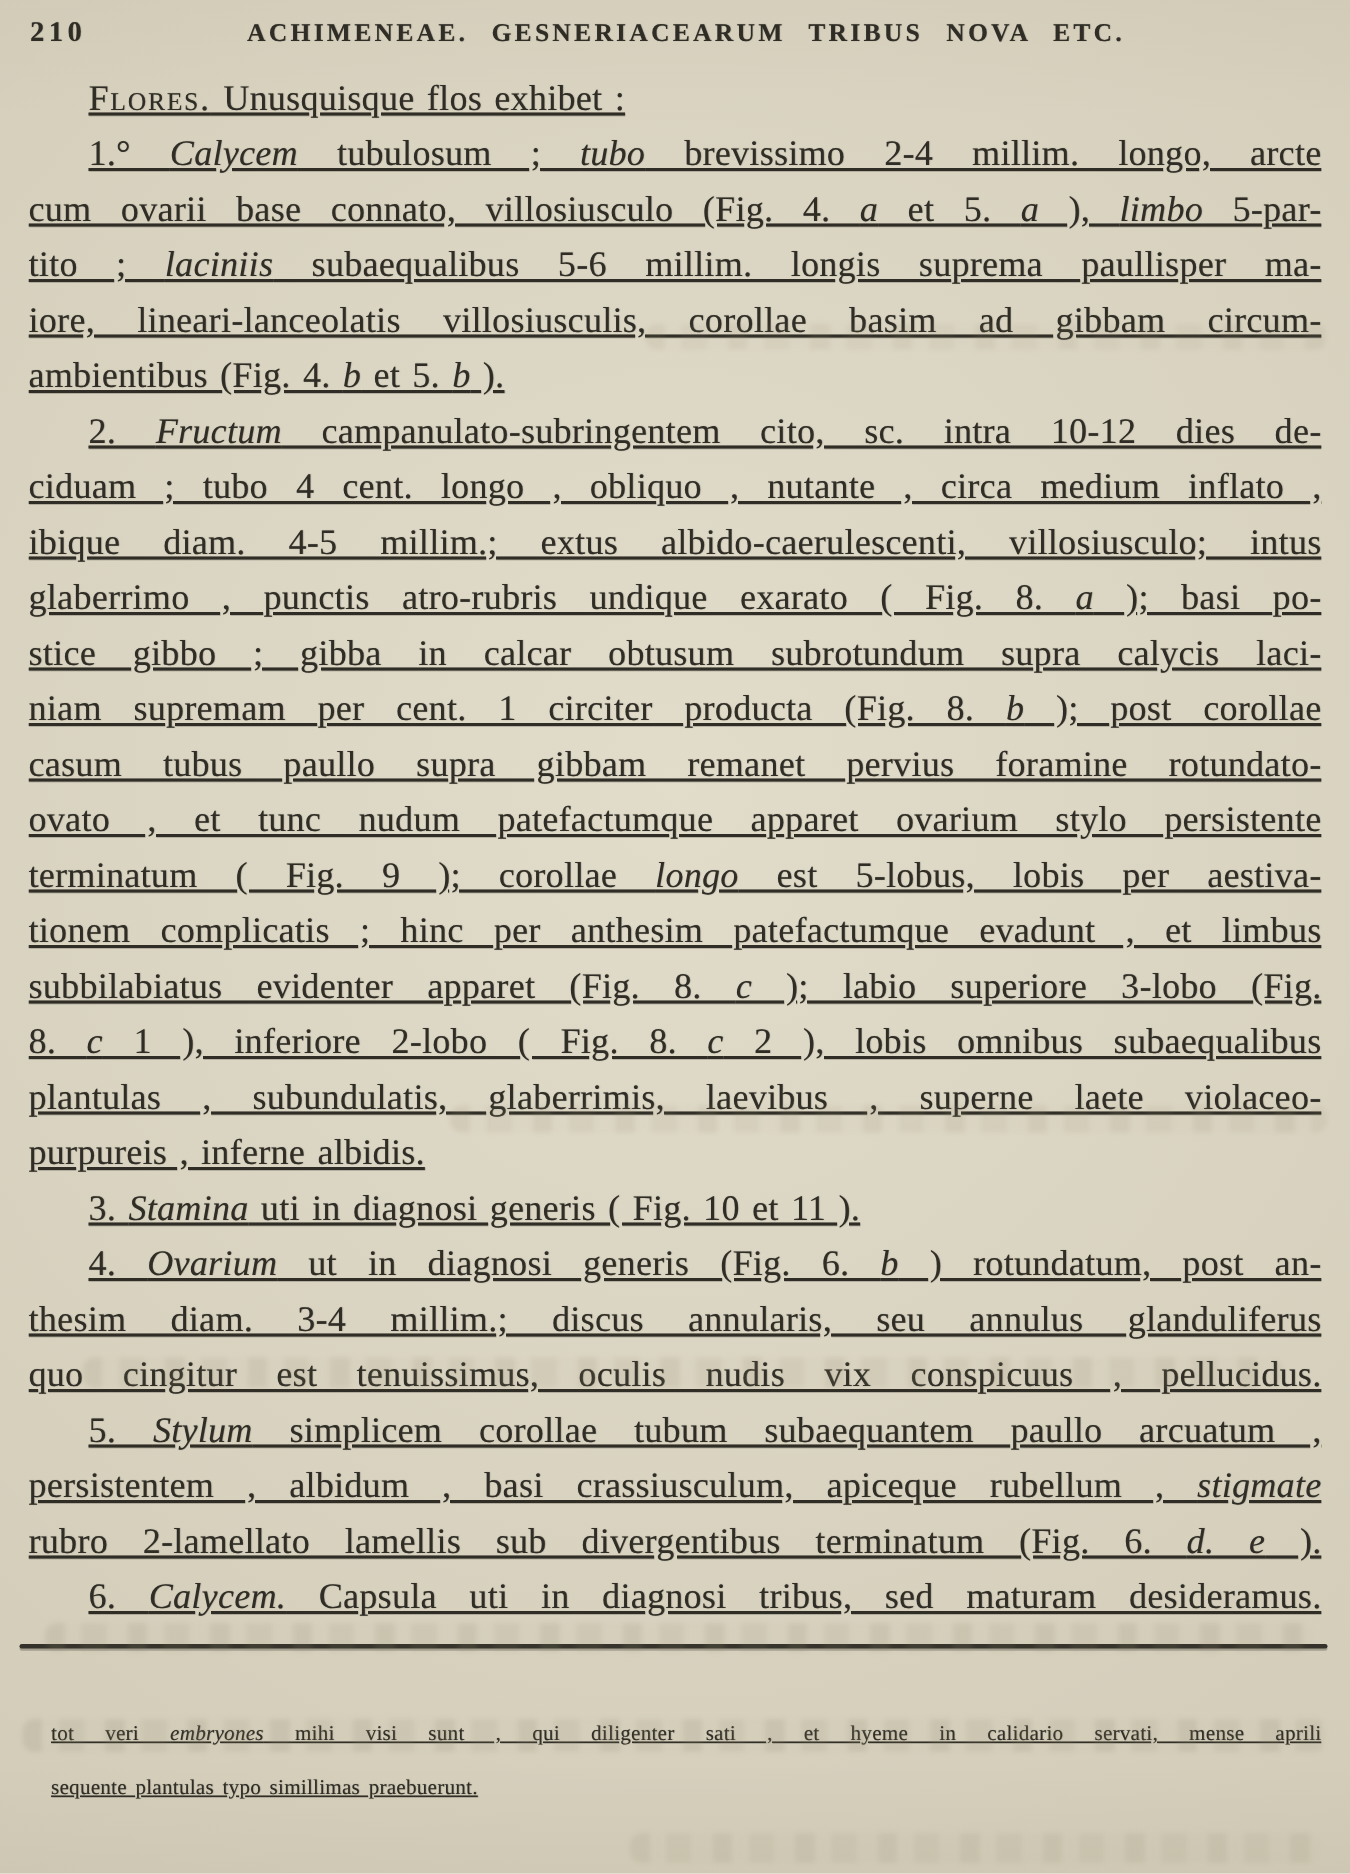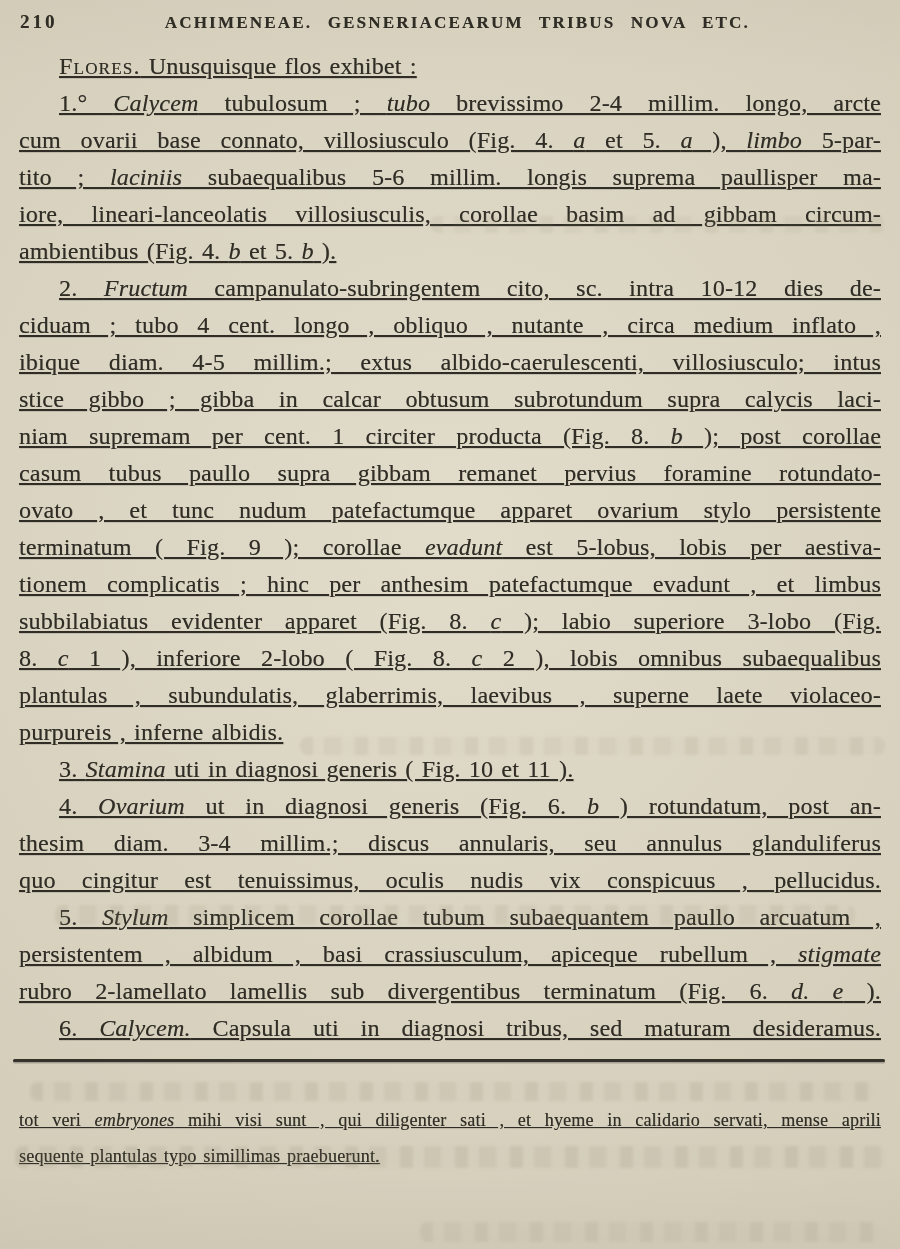--- a/index.html
+++ b/index.html
@@ -57,22 +57,22 @@
   .i { font-style: italic; }
   .sc { font-variant: small-caps; letter-spacing: 1.2px; }
   .rule {
     margin: 12px 15px 0 13px;
     height: 3px;
     background: #34322a;
     border-radius: 2px;
     box-shadow: 0 1.5px 0 rgba(52,50,42,0.30);
   }
   .footnote {
-    margin: 40px 19px 0 19px;
-    font-size: 18px;
+    margin: 40px 19px 0 34px;
+    font-size: 14px;
   }
   .footnote .line { height: 36px; line-height: 36px; }
   
   .smudge {
     position: absolute;
     filter: blur(1.6px);
     opacity: 0.55;
     border-radius: 8px;
     background: repeating-linear-gradient(90deg,
       rgba(143,135,110,0.34) 0 13px, rgba(143,135,110,0.04) 13px 24px,
@@ -104,25 +104,26 @@
         <div class="line just indent">1.° <span class="i">Calycem</span> tubulosum ; <span class="i">tubo</span> brevissimo 2-4 millim. longo, arcte</div>
         <div class="line just">cum ovarii base connato, villosiusculo (Fig. 4. <span class="i">a</span> et 5. <span class="i">a</span> ), <span class="i">limbo</span> 5-par-</div>
         <div class="line just">tito ; <span class="i">laciniis</span> subaequalibus 5-6 millim. longis suprema paullisper ma-</div>
         <div class="line just">iore, lineari-lanceolatis villosiusculis, corollae basim ad gibbam circum-</div>
         <div class="line">ambientibus (Fig. 4. <span class="i">b</span> et 5. <span class="i">b</span> ).</div>
       </div>
       <div class="para">
         <div class="line just indent">2. <span class="i">Fructum</span> campanulato-subringentem cito, sc. intra 10-12 dies de-</div>
         <div class="line just">ciduam ; tubo 4 cent. longo , obliquo , nutante , circa medium inflato ,</div>
         <div class="line just">ibique diam. 4-5 millim.; extus albido-caerulescenti, villosiusculo; intus</div>
+        <div class="line just">glaberrimo , punctis atro-rubris undique exarato ( Fig. 8. <span class="i">a</span> ); basi po-</div>
         <div class="line just">stice gibbo ; gibba in calcar obtusum subrotundum supra calycis laci-</div>
         <div class="line just">niam supremam per cent. 1 circiter producta (Fig. 8. <span class="i">b</span> ); post corollae</div>
         <div class="line just">casum tubus paullo supra gibbam remanet pervius foramine rotundato-</div>
         <div class="line just">ovato , et tunc nudum patefactumque apparet ovarium stylo persistente</div>
-        <div class="line just">terminatum ( Fig. 9 ); corollae <span class="i">evadunt</span> est 5-lobus, lobis per aestiva-</div>
+        <div class="line just">terminatum ( Fig. 9 ); corollae <span class="i">longo</span> est 5-lobus, lobis per aestiva-</div>
         <div class="line just">tionem complicatis ; hinc per anthesim patefactumque evadunt , et limbus</div>
         <div class="line just">subbilabiatus evidenter apparet (Fig. 8. <span class="i">c</span> ); labio superiore 3-lobo (Fig.</div>
         <div class="line just">8. <span class="i">c</span> 1 ), inferiore 2-lobo ( Fig. 8. <span class="i">c</span> 2 ), lobis omnibus subaequalibus</div>
         <div class="line just">plantulas , subundulatis, glaberrimis, laevibus , superne laete violaceo-</div>
         <div class="line">purpureis , inferne albidis.</div>
       </div>
       <div class="para">
         <div class="line indent">3. <span class="i">Stamina</span> uti in diagnosi generis ( Fig. 10 et 11 ).</div>
       </div>
       <div class="para">

